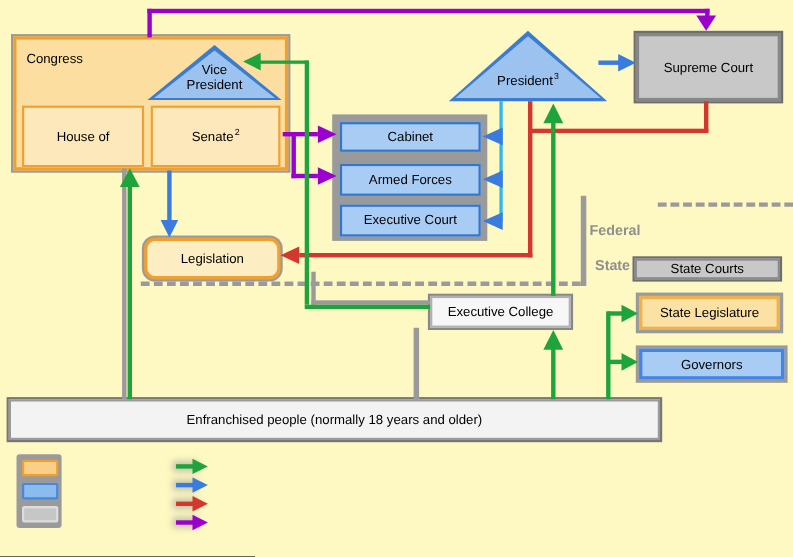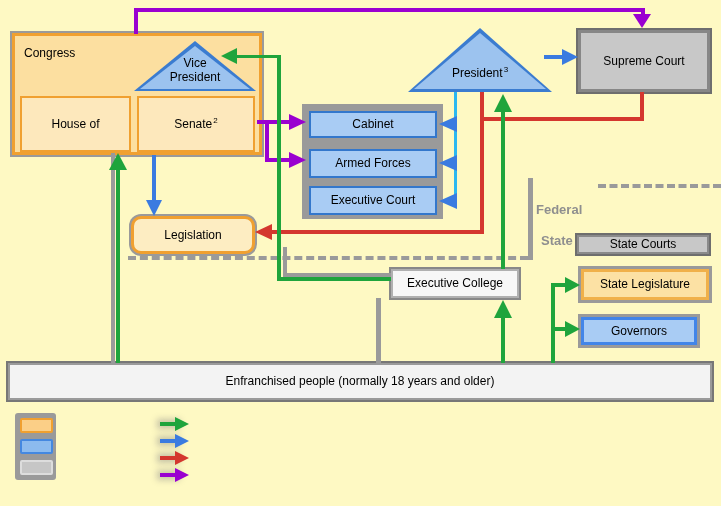--- a/index.html
+++ b/index.html
@@ -68,25 +68,25 @@
   </div>
 
   <div class="box" style="left:577px;top:209px;width:132px;height:19px;background:#c8c8c8;border:2px solid #8a8a8a;box-shadow:0 0 0 2px #6e6e6e;margin-top:26px;">
     <span>State Courts</span>
   </div>
 
   <div class="box" style="left:581px;top:269px;width:128px;height:31px;background:#fce1a4;border:3px solid #f0b04a;box-shadow:0 0 0 3px #9a9a9a;">
     <span>State Legislature</span>
   </div>
 
-  <div class="box" style="left:581px;top:317px;width:116px;height:28px;background:#a9ccf4;border:3px solid #4285e8;box-shadow:0 0 0 3px #9a9a9a;">
+  <div class="box" style="left:581px;top:317px;width:132px;height:28px;background:#a9ccf4;border:3px solid #4285e8;box-shadow:0 0 0 3px #9a9a9a;">
     <span>Governors</span>
   </div>
 
-  <div class="box" style="left:8px;top:363px;width:704px;height:37px;background:#f3f3f3;border:2px solid #9a9a9a;box-shadow:0 0 0 2px #777;">
+  <div class="box" style="left:8px;top:363px;width:592px;height:37px;background:#f3f3f3;border:2px solid #9a9a9a;box-shadow:0 0 0 2px #777;">
     <span>Enfranchised people (normally 18 years and older)</span>
   </div>
 
   <div class="ln" style="left:111px;top:153px;width:4px;height:210px;background:#9a9a9a;"></div>
   <div class="ln" style="left:376px;top:298px;width:5px;height:65px;background:#9a9a9a;"></div>
   <div class="ln" style="left:283px;top:247px;width:4px;height:30px;background:#9a9a9a;"></div>
   <div class="ln" style="left:283px;top:273px;width:108px;height:4px;background:#9a9a9a;"></div>
 
   <div class="ln" style="left:598px;top:184px;width:123px;height:0;border-top:4px dashed #9a9a9a;"></div>
   <div class="ln" style="left:528px;top:178px;width:5px;height:82px;background:#9a9a9a;"></div>

